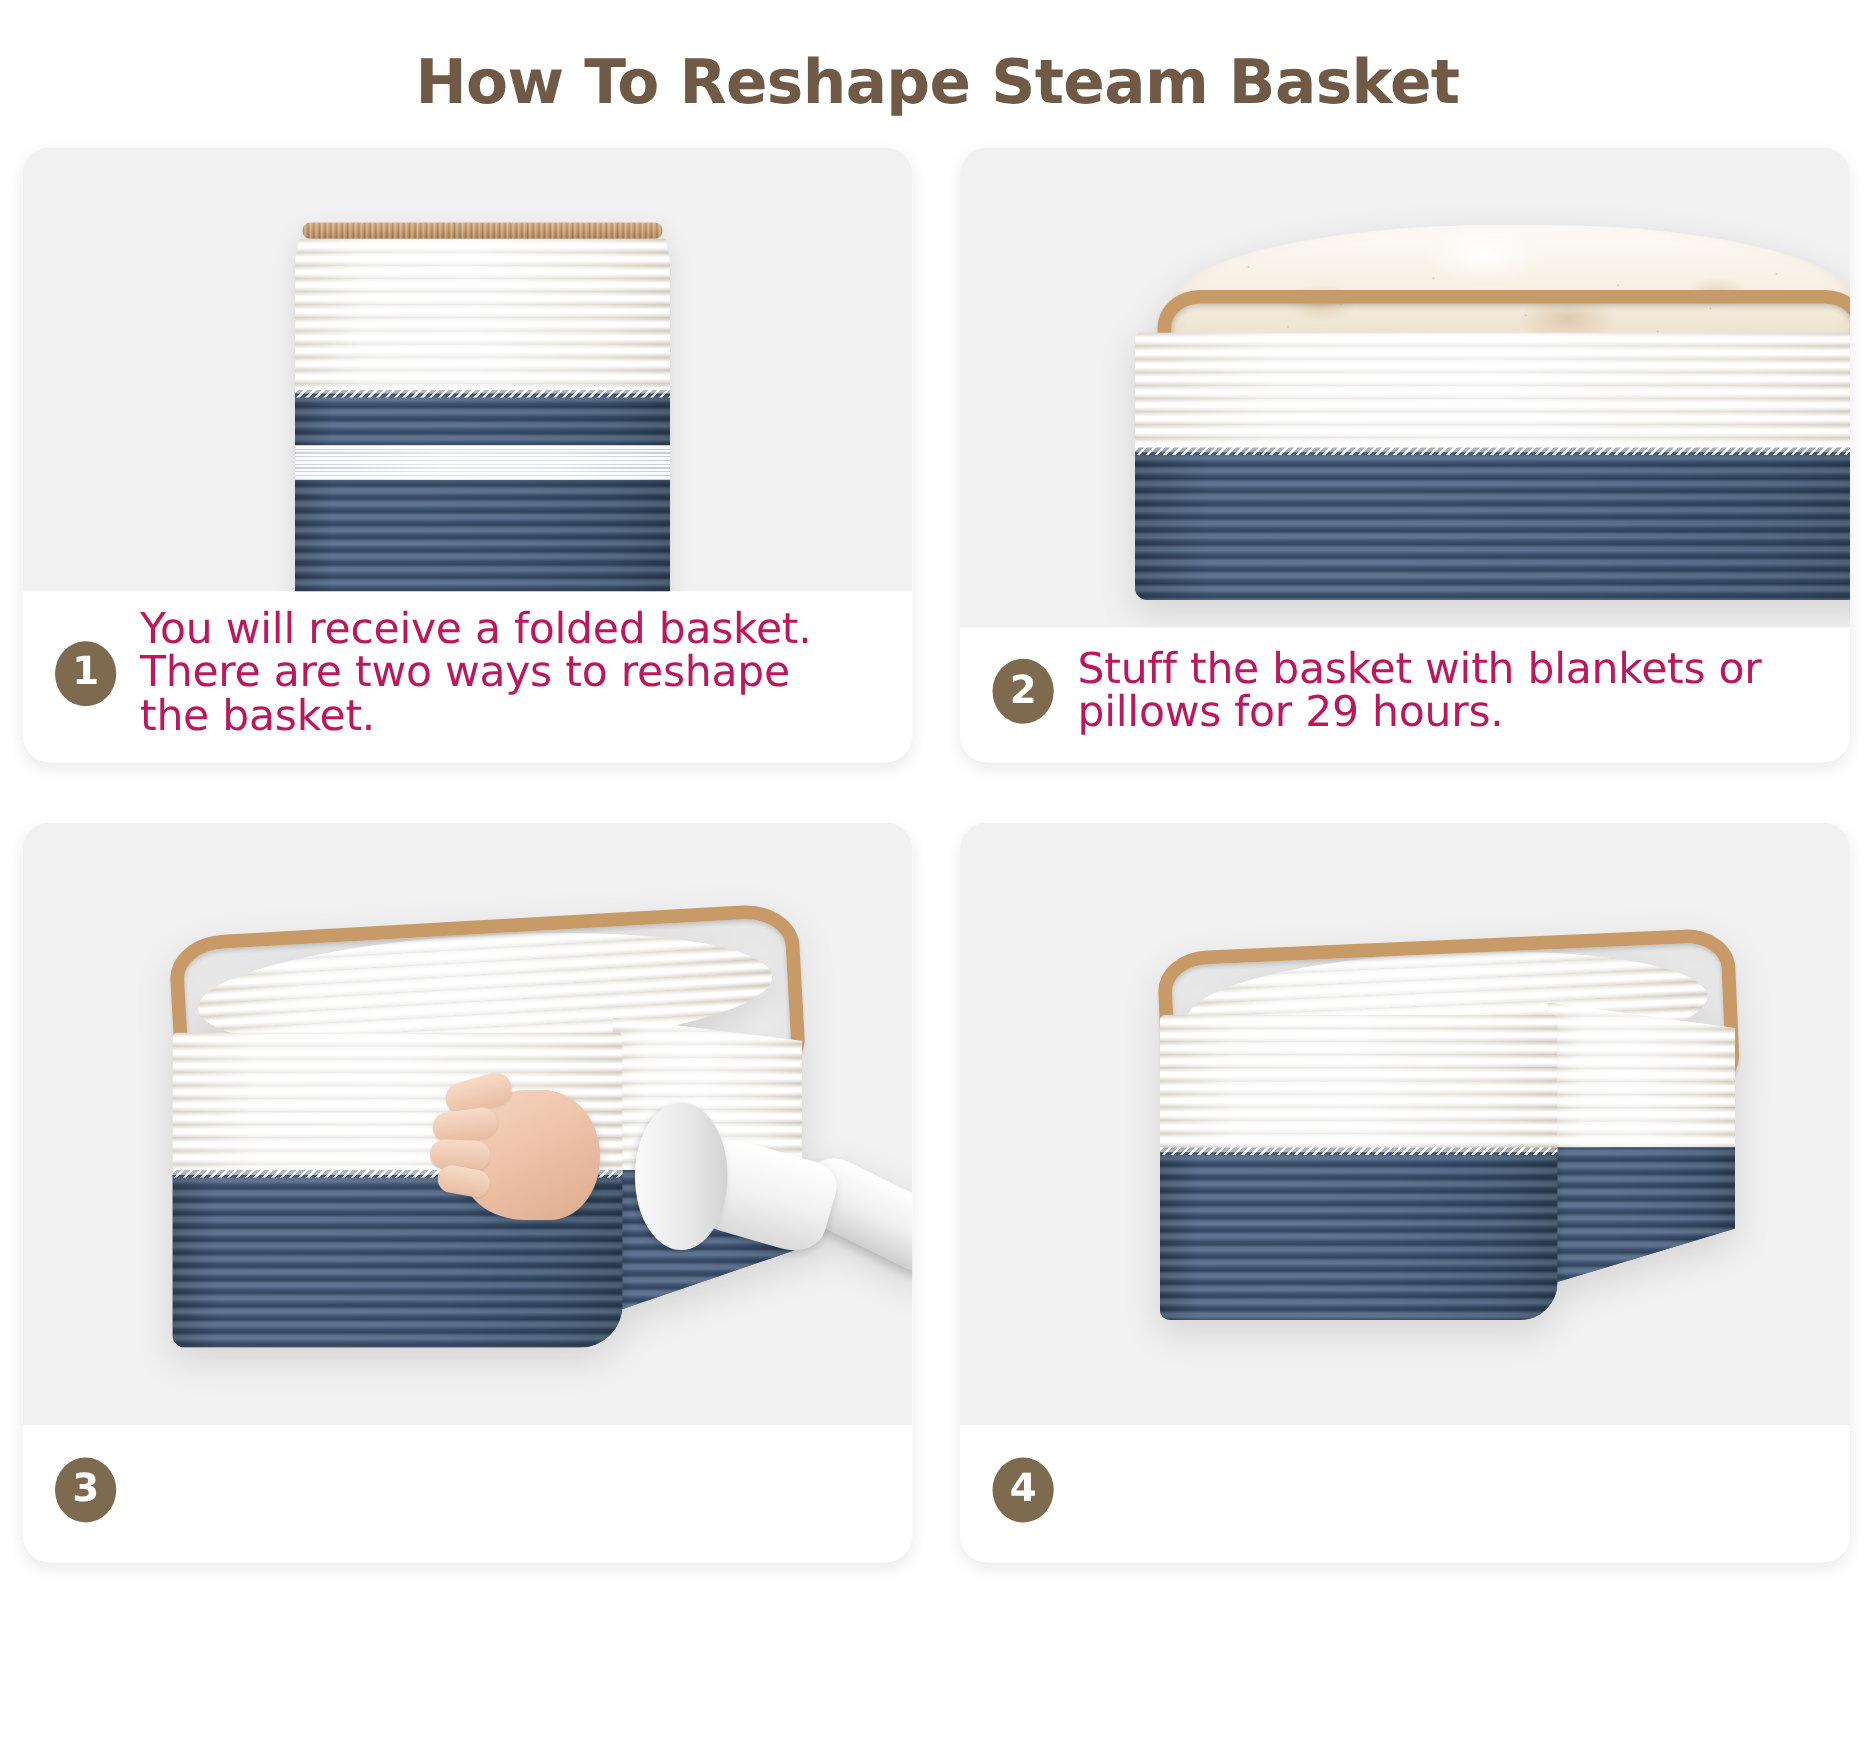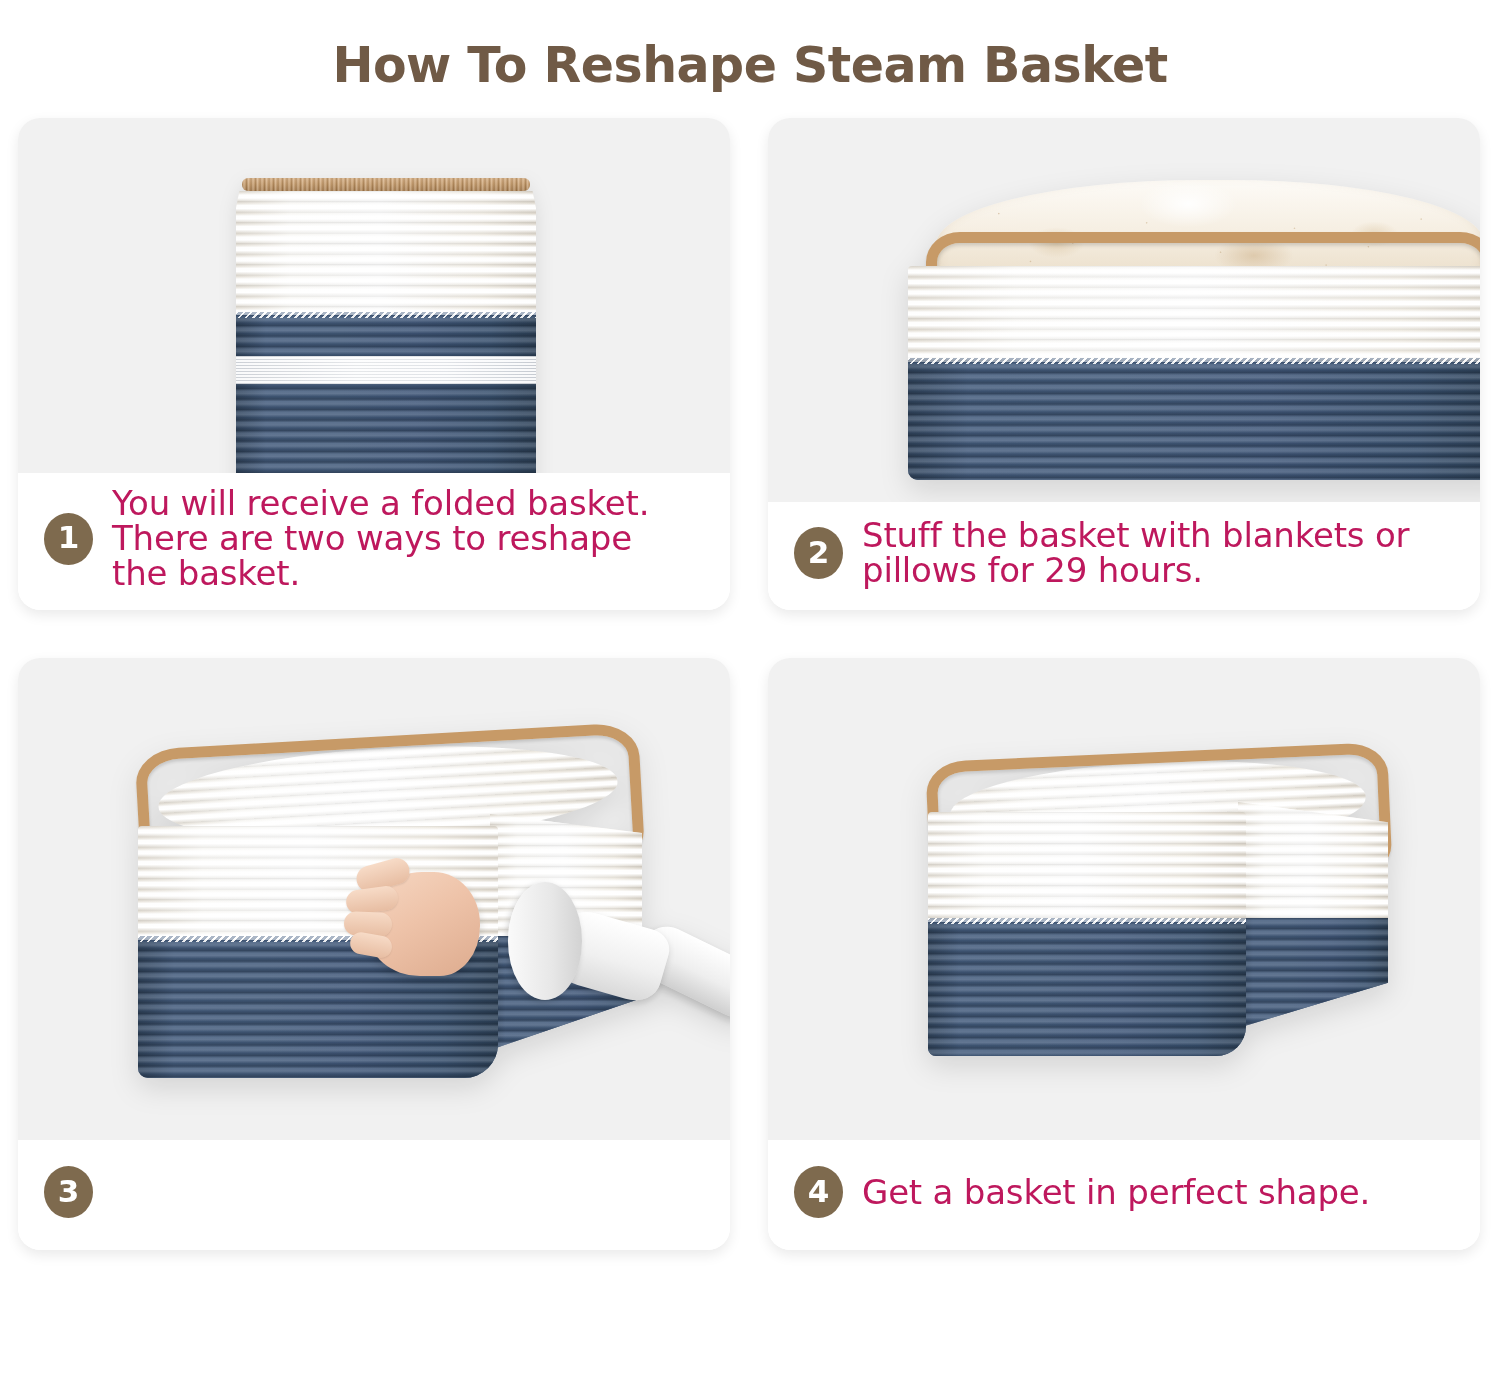--- a/index.html
+++ b/index.html
@@ -439,18 +439,17 @@
             <div class="front">
               <div class="w rope-white"></div>
               <div class="b rope-blue"></div>
               <div class="seam stitch"></div>
             </div>
           </div>
         </div>
       </div>
       <div class="caption">
         <div class="badge">4</div>
-        <div class="caption-text">Get a basket in perfect shape.</div>
       </div>
     </div>
 
   </div>
 </div>
 
 </body></html>

